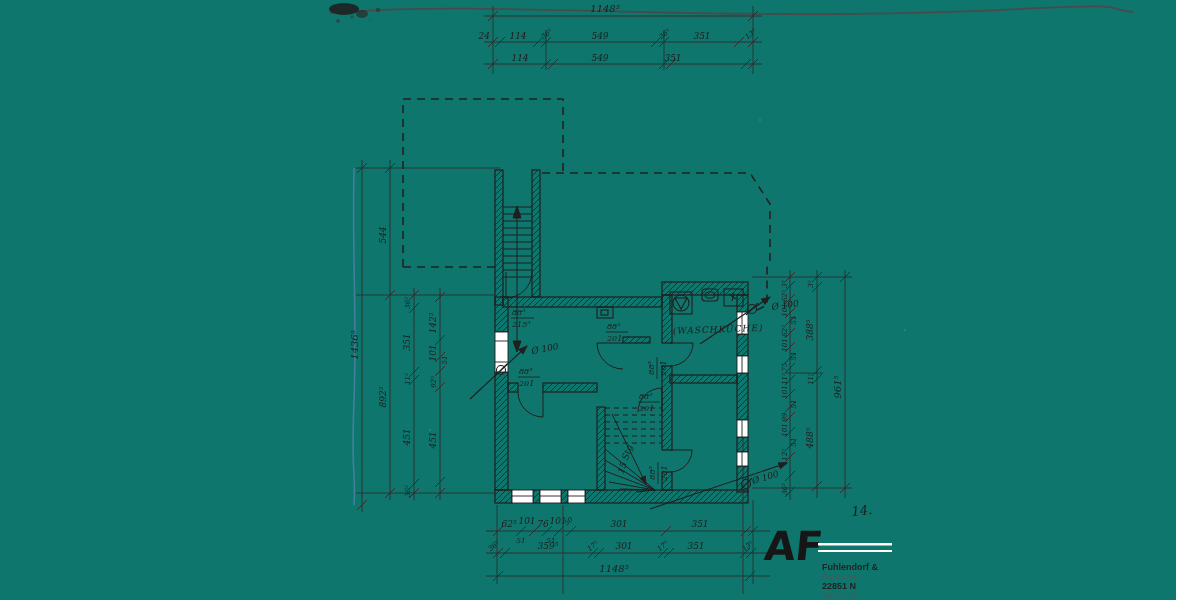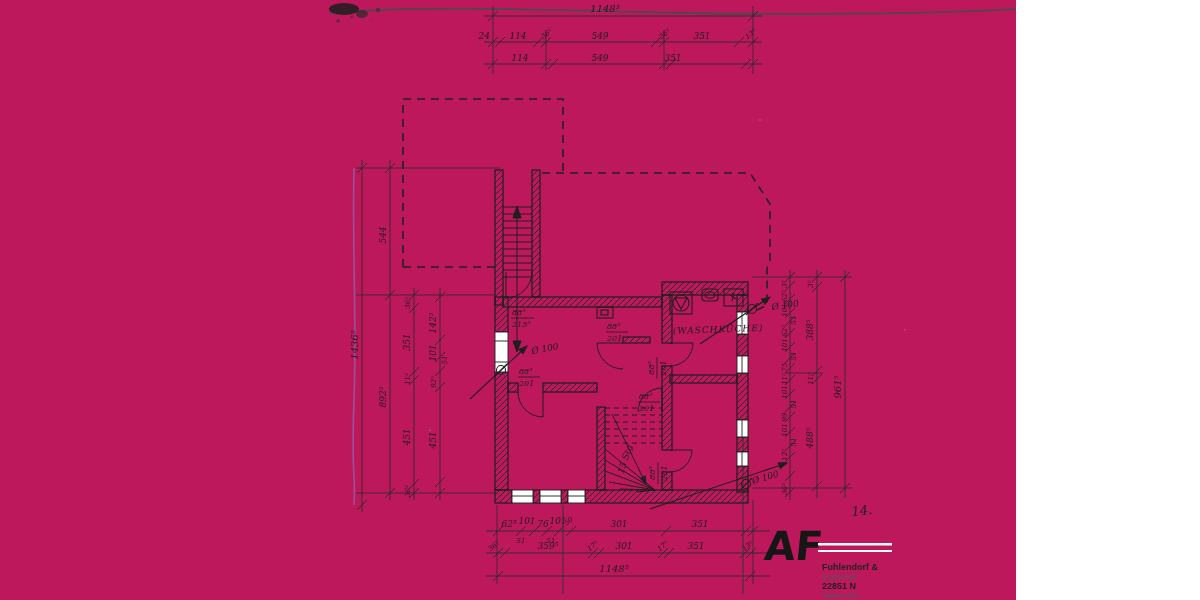--- a/index.html
+++ b/index.html
@@ -1,16 +1,16 @@
 <!DOCTYPE html>
 <html><head>
 <meta charset="utf-8">
 <style>
   html,body{margin:0;padding:0;background:#ffffff;}
-  .page{position:relative;width:1016px;height:600px;background:#be185d;overflow:hidden;
+  .page{position:relative;width:1176px;height:600px;background:#0f766e;overflow:hidden;
         font-family:"DejaVu Serif", serif;}
   svg{position:absolute;left:0;top:0;}
   text{fill:#1c1c1c;font-family:"DejaVu Serif", serif;font-style:italic;}
   .dim{font-size:9px;}
   .dims{font-size:7px;}
   .door{font-size:8px;}
   .room{font-size:9px;letter-spacing:1px;}
   .total{font-size:10px;}
   .tb1{font-size:9px;font-weight:bold;font-style:normal;font-family:"Liberation Sans",sans-serif;fill:#222;}
   .tb2{font-size:7px;font-style:normal;font-family:"Liberation Sans",sans-serif;fill:#555;}

